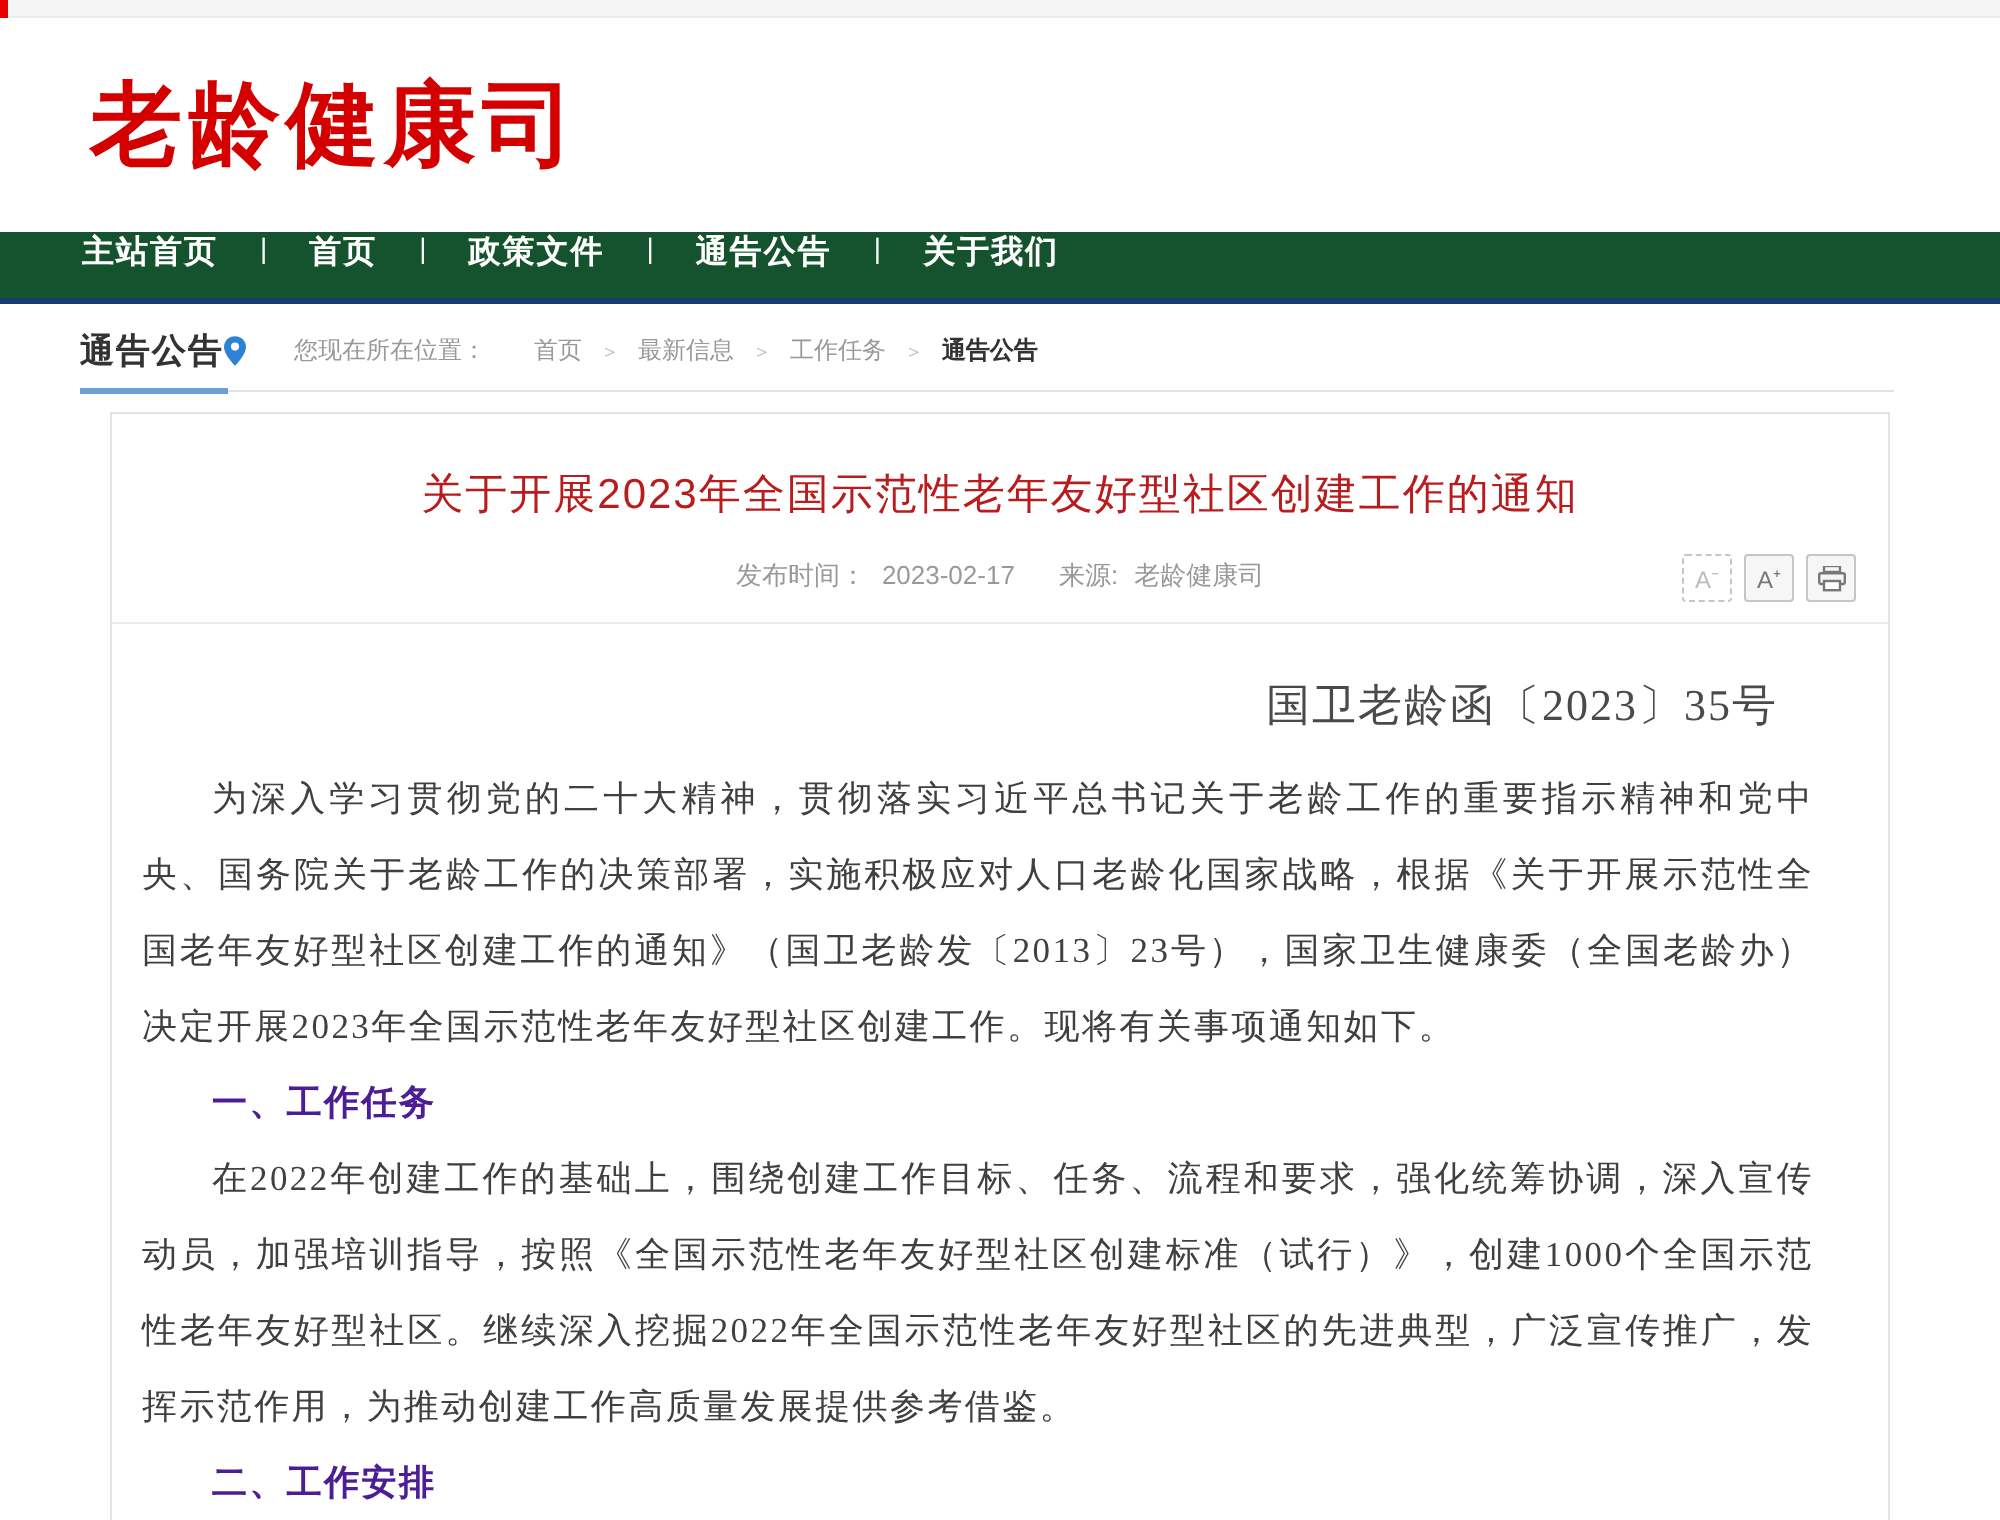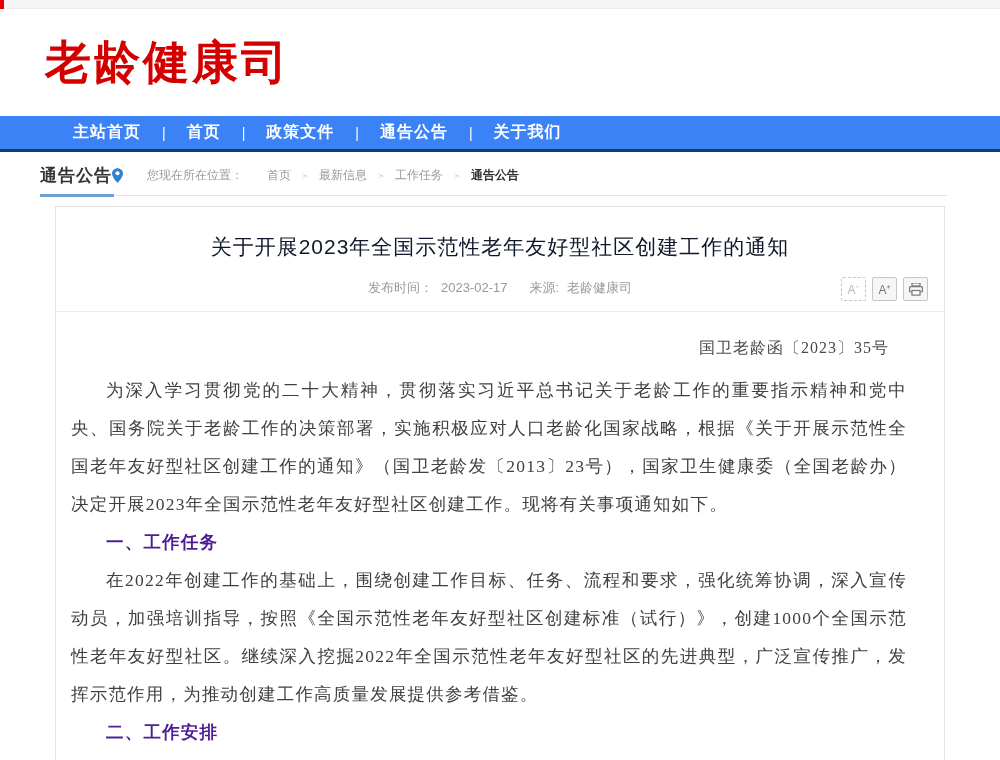--- a/index.html
+++ b/index.html
@@ -13,22 +13,22 @@
   
   .topstrip { height: 9px; background: #f5f5f5; border-bottom: 1px solid #ececec; position: relative; }
   .topmark { position: absolute; left: 0; top: 0; width: 4px; height: 9px; background: #e60000; }
 
   
   .site-header { height: 107px; display: flex; align-items: center; padding-left: 45px; background: #ffffff; }
   .logo { margin: 0; font-size: 46px; font-weight: bold; color: #d40000; letter-spacing: 3px; cursor: pointer; }
 
   
   .main-nav {
-    height: 36px; background: #3b82f6; border-bottom: 3px solid #123e6e;
-    display: flex; align-items: center; padding-left: 52px;
+    height: 36px; background: #14532d; border-bottom: 3px solid #123e6e;
+    display: flex; padding-left: 20px;
   }
   .main-nav a.nav-item {
     color: #ffffff; font-weight: bold; font-size: 16px; text-decoration: none;
     padding: 0 21px; letter-spacing: 1px; cursor: pointer;
   }
   .main-nav .sep { color: #ffffff; font-size: 14px; font-weight: normal; }
 
   
   .crumb-row {
     margin: 4px 53px 0 40px; height: 40px;
@@ -43,38 +43,38 @@
   .crumb-list a.crumb { color: #999999; text-decoration: none; cursor: pointer; }
   .crumb-list .sep { color: #bbbbbb; font-size: 10px; }
   .crumb-list a.crumb:last-of-type { color: #333333; font-weight: bold; }
 
   
   .content-box {
     margin: 10px 55px 0 55px; border: 1px solid #e3e3e3; background: #ffffff;
     min-height: 560px; position: relative;
   }
   .article-header { position: relative; padding: 26px 20px 14px 20px; border-bottom: 1px solid #ececec; }
-  .article-title { margin: 0; text-align: center; color: #0f172a; font-size: 21px; font-weight: normal; letter-spacing: 1px; }
+  .article-title { margin: 0; text-align: center; color: #b91c1c; font-size: 21px; font-weight: normal; letter-spacing: 1px; }
   .article-meta { text-align: center; margin-top: 18px; font-size: 13px; color: #999999; }
   .article-meta .m { margin: 0 4px; }
   .article-meta .gap { margin-left: 18px; }
 
   .tools { position: absolute; right: 16px; bottom: 10px; display: flex; gap: 6px; }
   .tool-btn {
     width: 25px; height: 24px; font-size: 12px; color: #777777;
     background: #f6f6f6; border: 1px solid #c6c6c6; border-radius: 2px;
     display: flex; align-items: center; justify-content: center; padding: 0; cursor: pointer;
     font-family: "Liberation Sans", sans-serif;
   }
   .tool-btn.dashed { border-style: dashed; background: #ffffff; color: #bcbcbc; }
   .tool-btn svg { display: block; }
 
   .doc-number {
     text-align: right; padding-right: 55px; margin-top: 26px;
-    font-family: "Liberation Serif", serif; font-size: 16px; color: #4a4a4a; letter-spacing: 1px;
+    font-family: "Liberation Serif", serif; font-size: 22px; color: #4a4a4a; letter-spacing: 1px;
   }
 
   .article-body {
     padding: 12px 37px 30px 15px;
     font-family: "Liberation Serif", serif;
     font-size: 17.5px; color: #404040; line-height: 38px;
     text-align: justify; letter-spacing: 1.2px;
   }
   .article-body p { margin: 0; text-indent: 2em; }
   .article-body p.salutation { text-indent: 0; }

